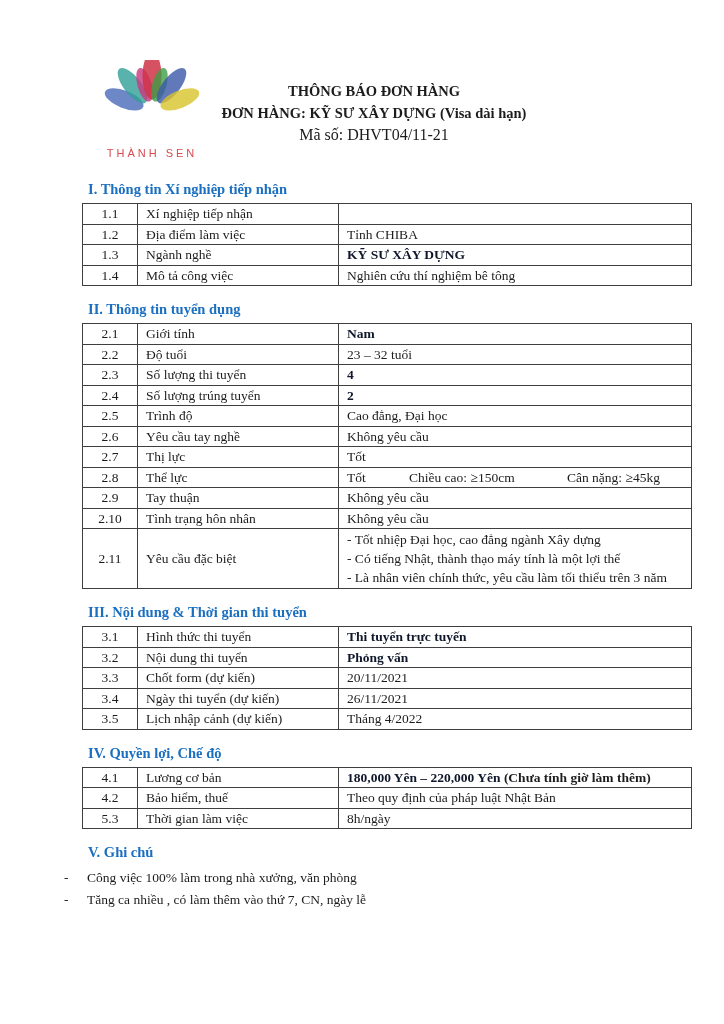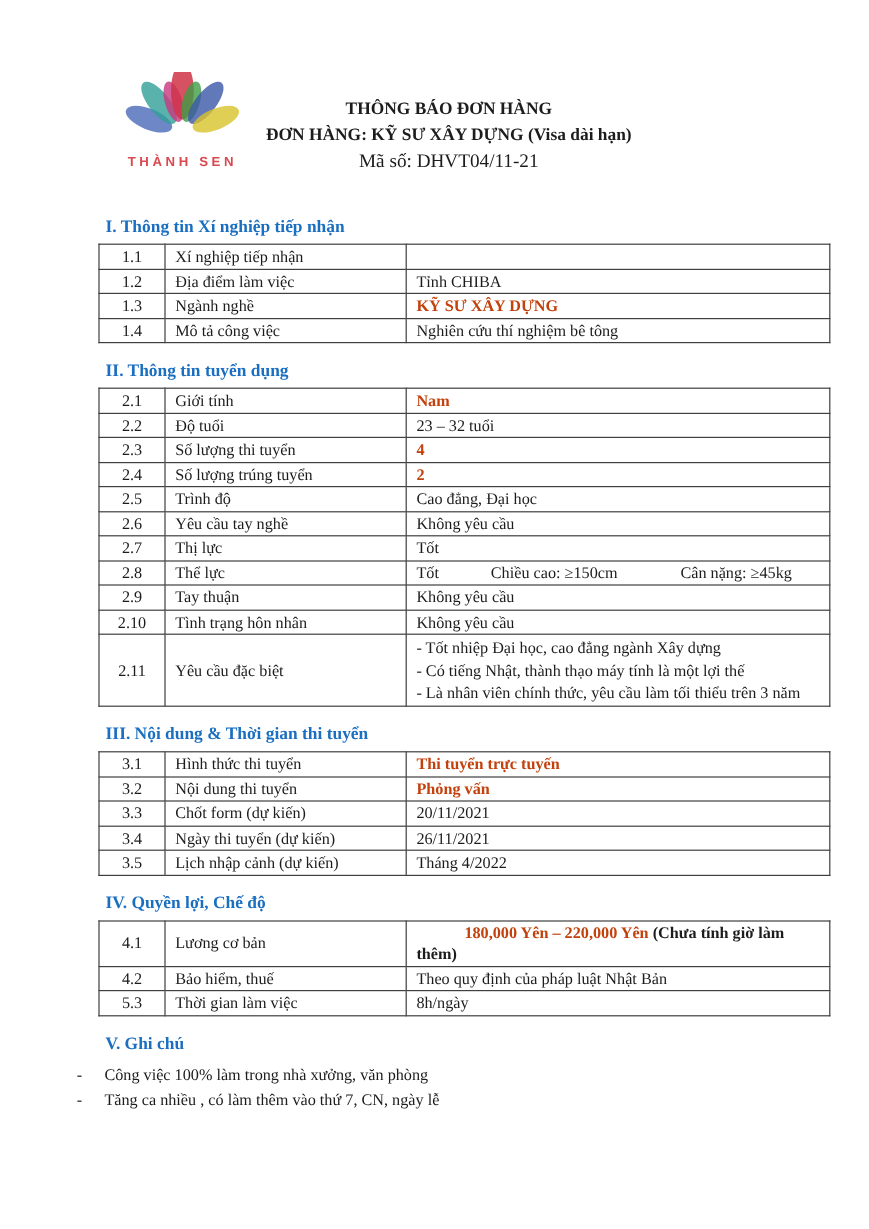--- a/index.html
+++ b/index.html
@@ -10,21 +10,21 @@
     font-family:"Liberation Serif","DejaVu Serif",serif;
     color:#1c1c1c;
     overflow:hidden;
   }
   
   .header{position:relative;height:163px;}
   .logo{position:absolute;left:90px;top:60px;width:124px;text-align:center;}
   .logo svg{display:block;margin:0 auto;width:96px;height:68px;}
   .logo-text{
     font-family:"Liberation Sans","DejaVu Sans",sans-serif;
-    font-weight:bold;font-size:11px;letter-spacing:3px;color:#d9494f;margin-top:1px;
+    font-weight:normal;font-size:11px;letter-spacing:3px;color:#d9494f;margin-top:19px;
   }
   .title-block{position:absolute;left:184px;width:380px;top:80px;text-align:center;}
   .title-line{font-weight:bold;font-size:14.5px;line-height:22px;}
   .title-code{font-weight:normal;font-size:16px;line-height:22px;}
   
   .sec-head{
     margin:14px 0 5px 88px;
     color:#1b6fc0;font-weight:bold;font-size:14.5px;line-height:18px;
   }
   .sec-head.first{margin-top:17px;}
@@ -34,21 +34,21 @@
   .doc-table td{
     border:1px solid #3f3f3f;
     padding:1px 8px;
     font-size:13.5px;line-height:17.5px;
     vertical-align:middle;
     overflow:hidden;
   }
   .col-no{width:38px;text-align:center;padding:1px 2px;}
   .col-label{width:184px;}
   .col-value{width:336px;}
-  .red{color:#c2410c;font-weight:bold;margin-left:40px;}
+  .red{color:#0f172a;font-weight:bold;}
   .bold{font-weight:bold;}
   .seg-a{display:inline-block;width:62px;}
   .seg-b{display:inline-block;width:158px;}
   .multiline div{line-height:19px;}
   
   .notes{margin-top:6px;}
   .note-row{display:flex;margin-left:64px;font-size:13.5px;line-height:21.5px;}
   .note-dash{width:23px;flex:none;}
   .note-text{flex:1;}
 </style>

